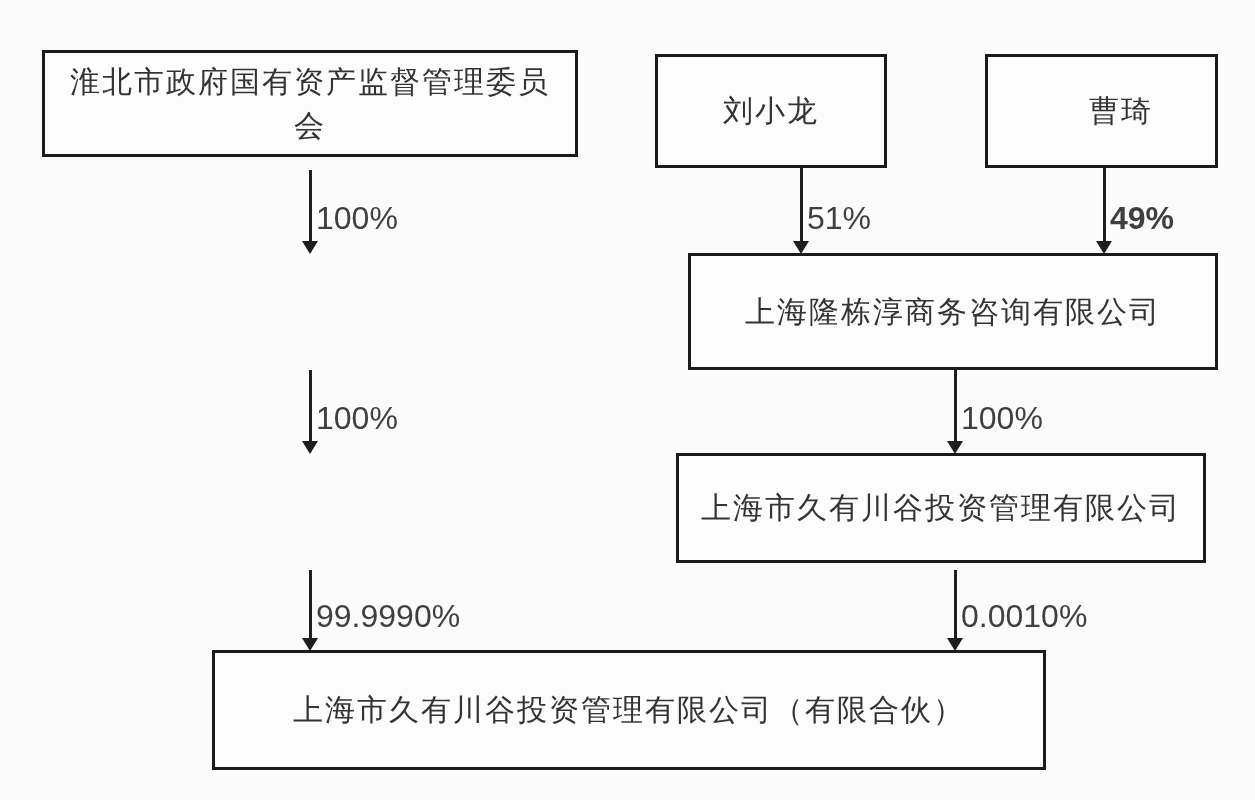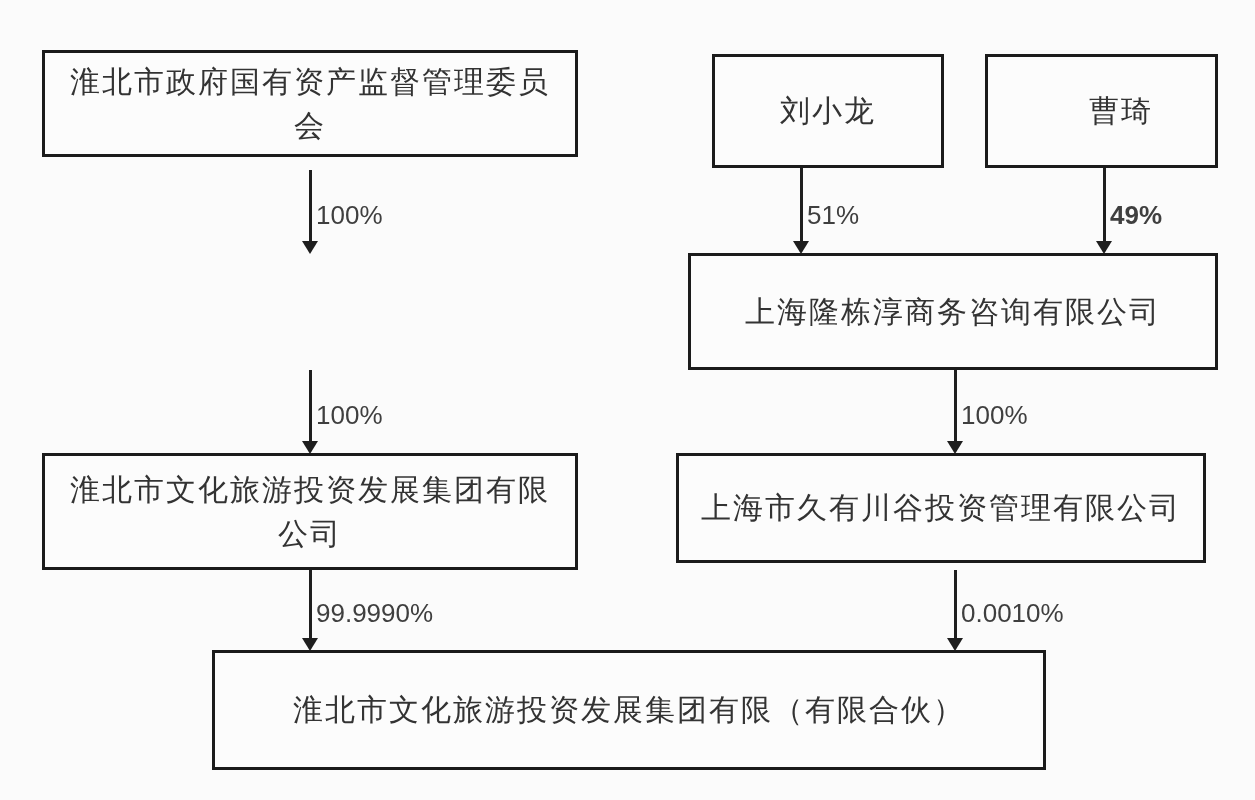--- a/index.html
+++ b/index.html
@@ -39,33 +39,33 @@
     position: absolute;
     width: 0;
     height: 0;
     border-left: 8px solid transparent;
     border-right: 8px solid transparent;
     border-top: 13px solid #1e1e1e;
   }
   .edge-label {
     position: absolute;
     font-family: "Liberation Sans", "DejaVu Sans", sans-serif;
-    font-size: 26px;
+    font-size: 32px;
     color: #3f3f3f;
     white-space: nowrap;
   }
 </style>
 </head>
 <body>
 
 <div class="canvas">
 
   <div class="node" style="left:42px; top:50px; width:536px; height:107px;">淮北市政府国有资产监督管理委员
 会</div>
-  <div class="node" style="left:712px; top:54px; width:232px; height:114px;">刘小龙</div>
+  <div class="node" style="left:655px; top:54px; width:232px; height:114px;">刘小龙</div>
   <div class="node" style="left:985px; top:54px; width:233px; height:114px;padding-left:39px;">曹琦</div>
 
   <div class="edge-line" style="left:309px; top:170px; height:72px;"></div>
   <div class="arrow-head" style="left:302px; top:241px;"></div>
   <div class="edge-label" style="left:316px; top:200px;">100%</div>
 
   <div class="edge-line" style="left:800px; top:168px; height:74px;"></div>
   <div class="arrow-head" style="left:793px; top:241px;"></div>
   <div class="edge-label" style="left:807px; top:200px;">51%</div>
 
@@ -76,27 +76,25 @@
   <div class="node" style="left:688px; top:253px; width:530px; height:117px;">上海隆栋淳商务咨询有限公司</div>
 
   <div class="edge-line" style="left:309px; top:370px; height:72px;"></div>
   <div class="arrow-head" style="left:302px; top:441px;"></div>
   <div class="edge-label" style="left:316px; top:400px;">100%</div>
 
   <div class="edge-line" style="left:954px; top:370px; height:72px;"></div>
   <div class="arrow-head" style="left:947px; top:441px;"></div>
   <div class="edge-label" style="left:961px; top:400px;">100%</div>
 
-  <div class="node" style="left:42px; top:453px; width:536px; height:117px;">淮北市文化旅游投资发展集团有限
-公司</div>
   <div class="node" style="left:676px; top:453px; width:530px; height:110px;">上海市久有川谷投资管理有限公司</div>
 
   <div class="edge-line" style="left:309px; top:570px; height:69px;"></div>
   <div class="arrow-head" style="left:302px; top:638px;"></div>
   <div class="edge-label" style="left:316px; top:598px;text-align:center;">99.9990%</div>
 
   <div class="edge-line" style="left:954px; top:570px; height:69px;"></div>
   <div class="arrow-head" style="left:947px; top:638px;"></div>
   <div class="edge-label" style="left:961px; top:598px;">0.0010%</div>
 
-  <div class="node" style="left:212px; top:650px; width:834px; height:120px;">淮北市文化旅游投资发展集团有限（有限合伙）</div>
+  <div class="node" style="left:212px; top:650px; width:834px; height:120px;">上海市久有川谷投资管理有限公司（有限合伙）</div>
 
 </div>
 
 </body></html>

